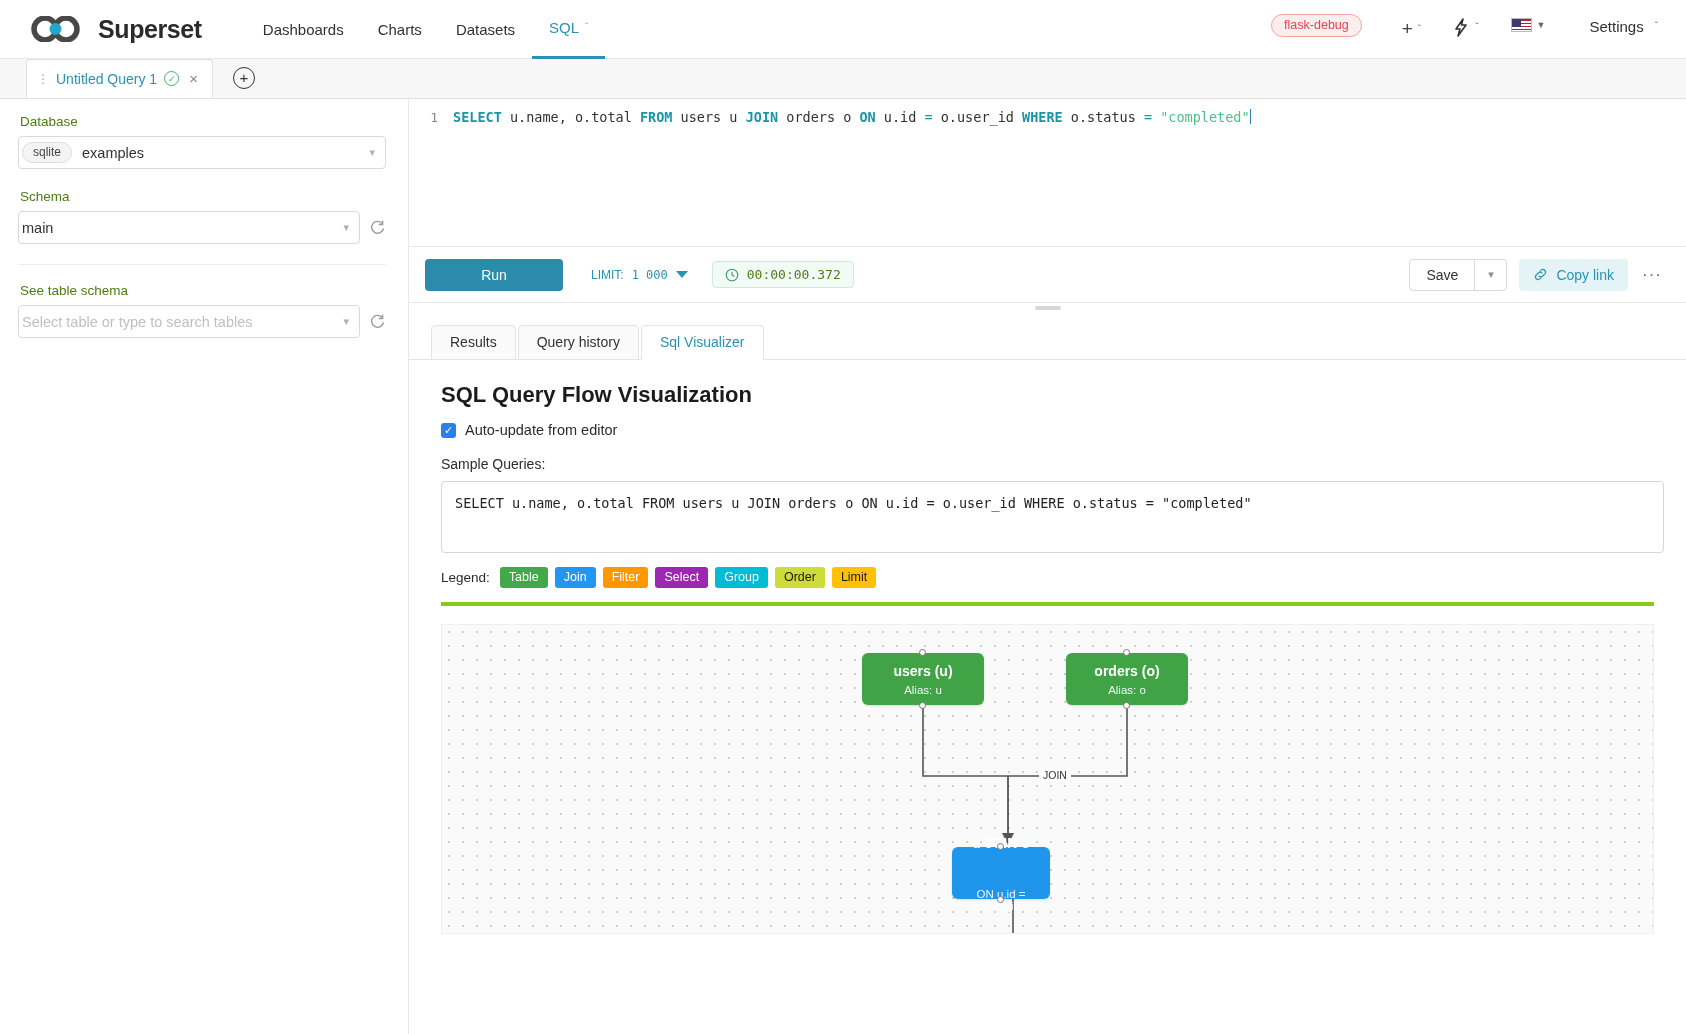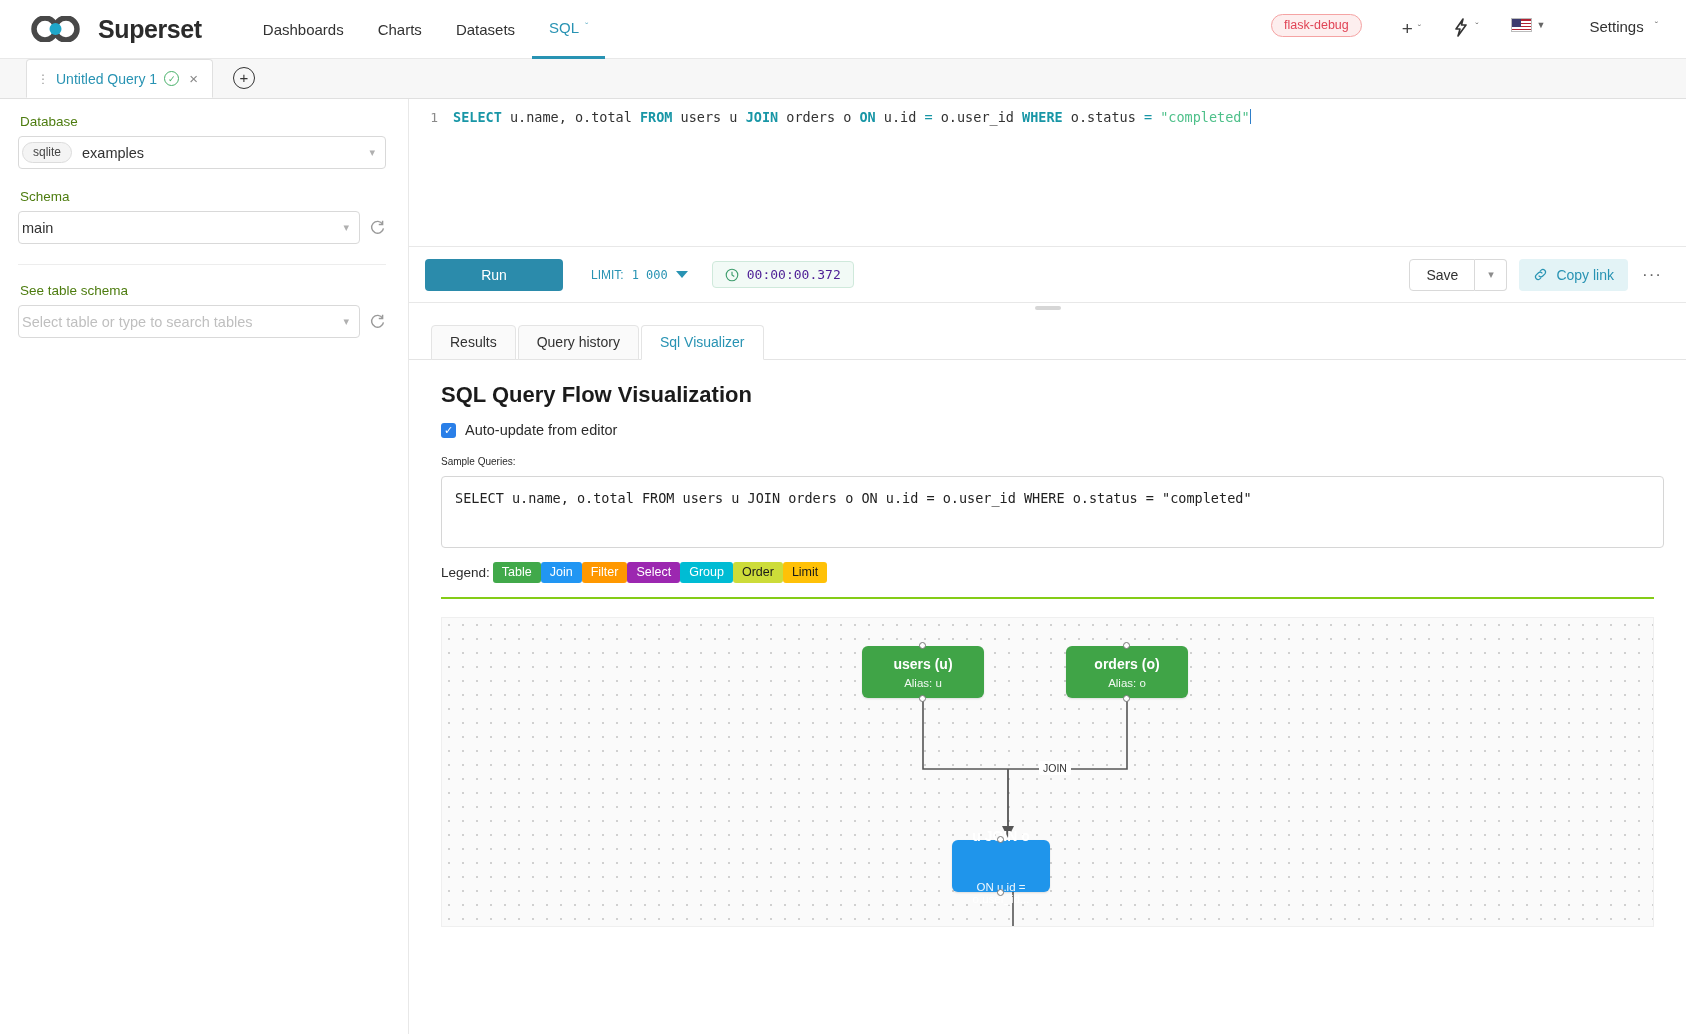--- a/index.html
+++ b/index.html
@@ -142,21 +142,21 @@
   }
   .limit-ctl .lbl { color: #2893b3; }
   .limit-ctl .num { color: #2893b3; font-family: "DejaVu Sans Mono", monospace; }
   .tri-down {
     width: 0; height: 0; border-left: 6px solid transparent; border-right: 6px solid transparent;
     border-top: 7px solid #2893b3;
   }
   .timer-pill {
     display: flex; align-items: center; gap: 8px; margin-left: 24px;
     border: 1px solid #cfe9db; background: #f2faf6; border-radius: 4px;
-    padding: 5px 12px; color: #4c1d95; font-size: 13px;
+    padding: 5px 12px; color: #4d7c0f; font-size: 13px;
     font-family: "DejaVu Sans Mono", monospace;
   }
   .toolbar-right { margin-left: auto; display: flex; align-items: center; gap: 12px; }
   .save-group { display: flex; }
   .save-btn {
     height: 32px; min-width: 66px; border: 1px solid #d9d9d9; background: #fff;
     border-radius: 4px 0 0 4px; font-size: 14px; color: #323232; cursor: pointer;
     font-family: inherit;
   }
   .save-caret {
@@ -189,36 +189,36 @@
   
   .viz-scroll { flex: 1; overflow: hidden; background: #fff; padding: 0 22px; }
   .viz-title { font-size: 22px; font-weight: bold; margin: 22px 0 14px 10px; color: #1b1b1b; }
   .auto-update { display: flex; align-items: center; gap: 9px; margin: 0 0 18px 10px; }
   .cbox {
     width: 15px; height: 15px; border-radius: 3px; background: #2a7fe8;
     display: flex; align-items: center; justify-content: center; color: #fff;
     font-size: 11px; cursor: pointer; line-height: 1;
   }
   .auto-update span { font-size: 14.5px; color: #2b2b2b; }
-  .sample-label { font-size: 10px; color: #2b2b2b; margin: 0 0 9px 10px; }
+  .sample-label { font-size: 14px; color: #2b2b2b; margin: 0 0 9px 10px; }
   .sample-row { display: flex; gap: 9px; margin: 0 0 16px 10px; flex-wrap: wrap; }
   .sample-btn {
     border: 1px solid #cfcfcf; background: #efefef; border-radius: 4px;
     font-size: 13.5px; padding: 6px 13px 7px; color: #2b2b2b; cursor: pointer;
     font-family: inherit;
   }
   .sql-textarea {
     display: block; width: calc(100% - 10px); height: 72px; margin-left: 10px;
     border: 1px solid #d6d6d6; border-radius: 4px; padding: 11px 13px;
     font-family: "DejaVu Sans Mono", monospace; font-size: 13.5px; color: #222;
     resize: none; outline: none; background: #fff; line-height: 1.5;
   }
   .legend-row {
-    display: flex; align-items: center; margin: 14px 0 0 10px;
-    padding-bottom: 14px; border-bottom: 2px solid #84cc16;
+    display: flex; align-items: center; gap: 7px; margin: 14px 0 0 10px;
+    padding-bottom: 14px; border-bottom: 4px solid #84cc16;
     margin-right: 10px;
   }
   .legend-label { font-size: 13.5px; color: #2b2b2b; margin-right: 3px; }
   .lg {
     font-size: 12.5px; padding: 3px 9px 4px; border-radius: 3px; color: #fff;
   }
   .lg.dark { color: #1a1a1a; }
 
   
   .canvas {

